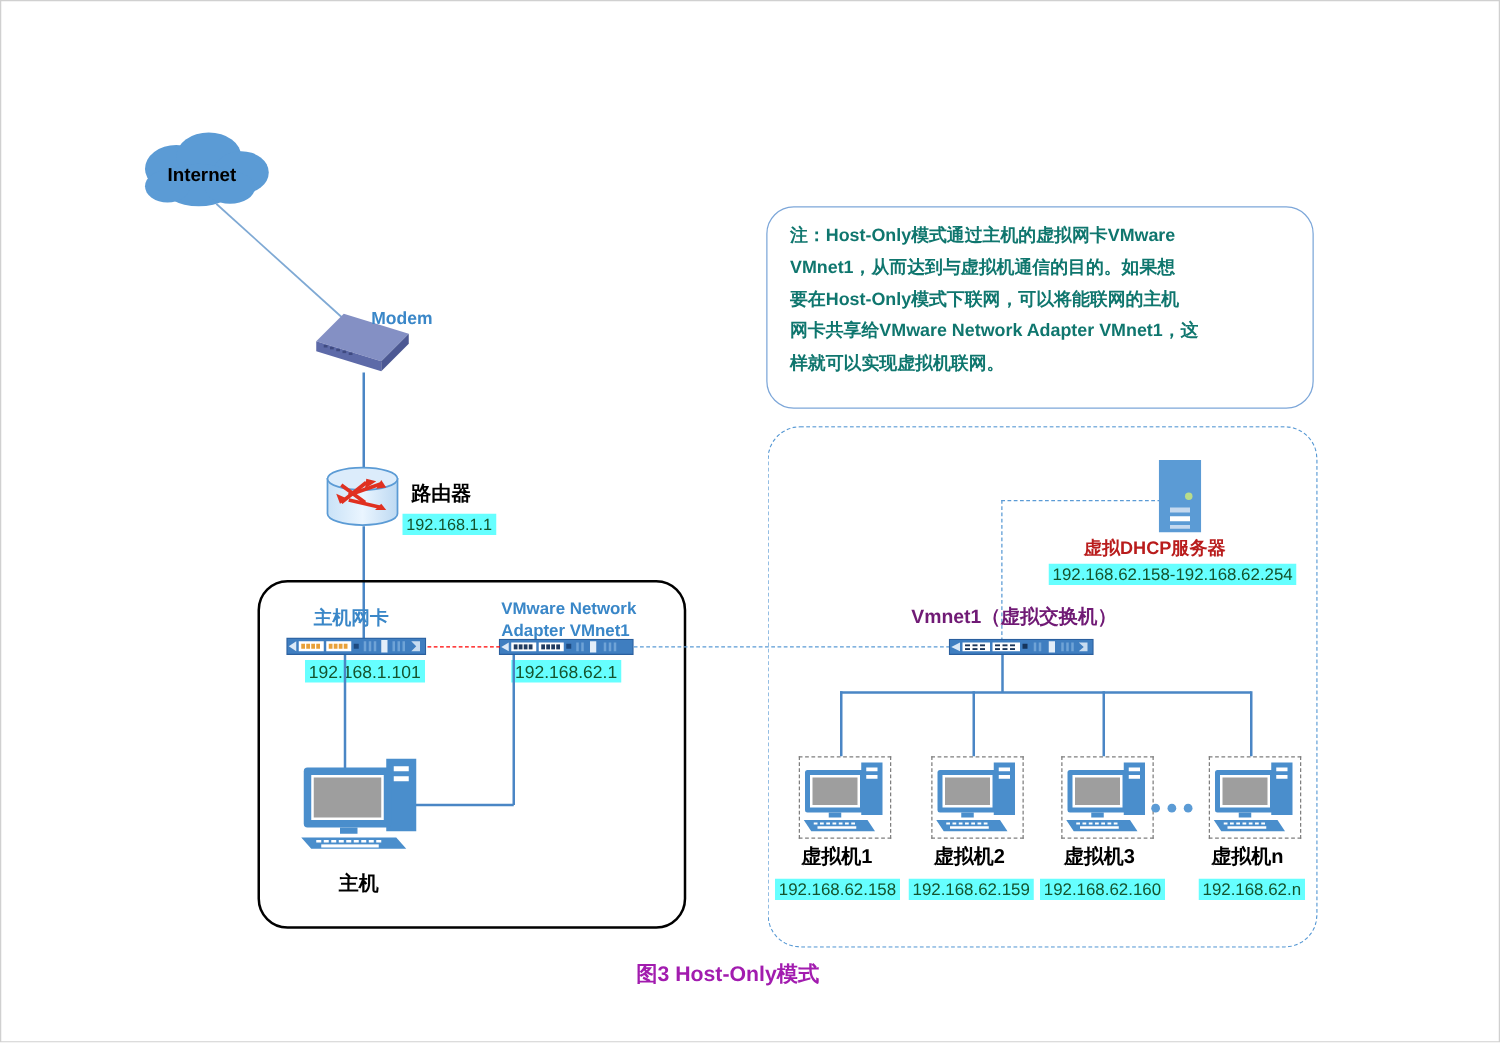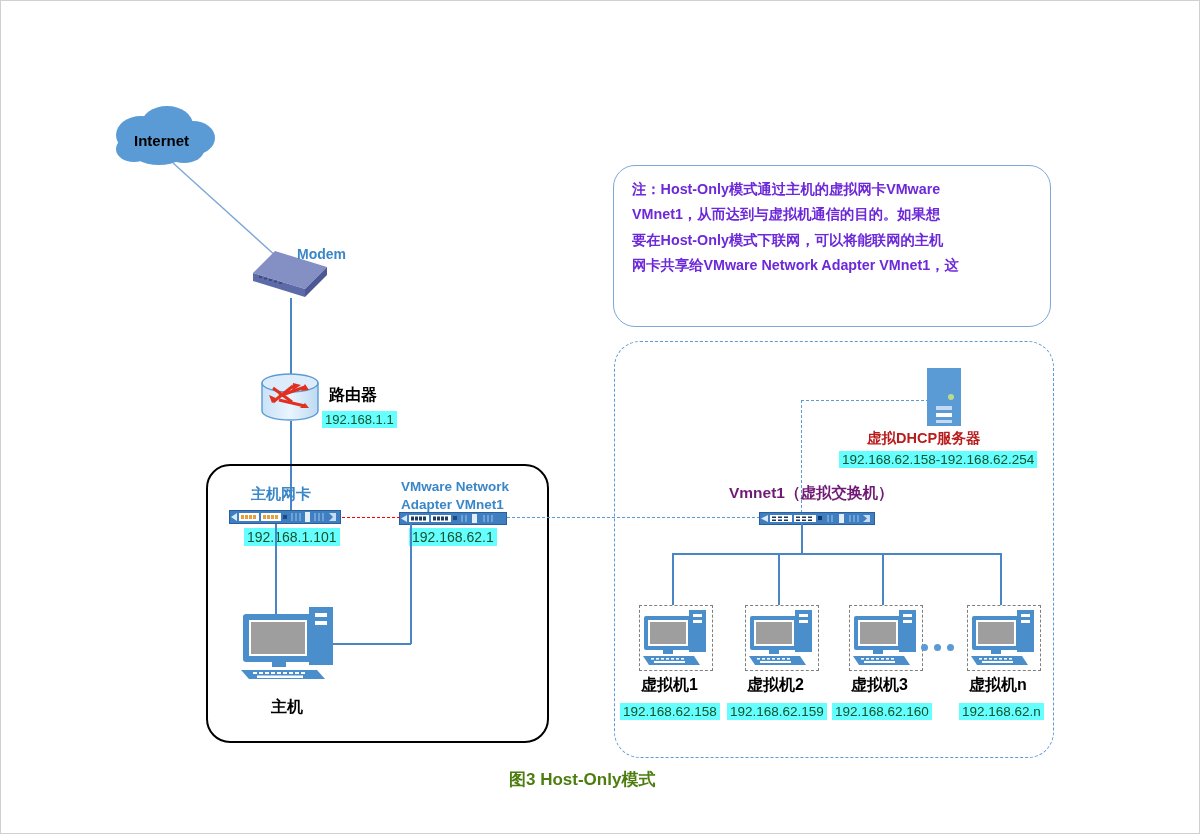--- a/index.html
+++ b/index.html
@@ -9,37 +9,37 @@
   .abs{position:absolute;}
   .lbl{position:absolute;white-space:nowrap;font-weight:bold;}
   .lbl-blue{color:#3a87c8;}
   .lbl-black{color:#000000;}
   .ip{position:absolute;white-space:nowrap;background:#66FFFF;color:#14532d;
       font-size:13px;padding:1px 3px;font-weight:normal;}
   
   .cloud{position:absolute;}
   
   .note{position:absolute;border:1.5px solid #7da7d9;border-radius:22px;
-        background:#ffffff;color:#6d28d9;font-size:14.3px;line-height:25.4px;
+        background:#ffffff;color:#0f766e;font-size:14.3px;line-height:25.4px;
         font-weight:bold;padding:11px 16px 10px 18px;box-sizing:border-box;}
   
   .hostbox{position:absolute;border:2px solid #000;border-radius:24px;background:transparent;}
   
   .vmnetbox{position:absolute;border:1.6px dashed #5b9bd5;border-radius:26px;background:transparent;}
   .dashbox{position:absolute;border:1.5px dashed #7f7f7f;background:transparent;}
   
   .ln{position:absolute;background:#4a86c5;}
   .lnh{height:1.6px;}
   .lnv{width:1.6px;}
   .reddash{position:absolute;height:0;border-top:1.8px dashed #ff0000;}
   .bluedash{position:absolute;height:0;border-top:1.8px dashed #5b9bd5;}
   .bluedashv{position:absolute;width:0;border-left:1.8px dashed #5b9bd5;}
   
   .pcwrap{position:absolute;}
-  .title{position:absolute;color:#4d7c0f;font-weight:bold;font-size:17px;white-space:nowrap;}
+  .title{position:absolute;color:#a21caf;font-weight:bold;font-size:17px;white-space:nowrap;}
   .dots span{display:inline-block;width:7px;height:7px;border-radius:50%;
              background:#5b9bd5;margin-right:6px;}
 </style>
 </head>
 <body>
 
 <div id="page">
 
   <div class="cloud" style="left:108px;top:104px;width:110px;height:68px;">
     <svg width="110" height="68" viewBox="0 0 110 68">
@@ -107,20 +107,21 @@
   <div class="lbl lbl-black" style="left:328px;top:384px;font-size:16px;">路由器</div>
   <div class="ip" style="left:321px;top:410px;">192.168.1.1</div>
 
   <div class="ln lnv" style="left:289px;top:420px;height:95px;"></div>
 
   <div class="note" style="left:612px;top:164px;width:438px;height:162px;">
     <div>注：Host-Only模式通过主机的虚拟网卡VMware</div>
     <div>VMnet1，从而达到与虚拟机通信的目的。如果想</div>
     <div>要在Host-Only模式下联网，可以将能联网的主机</div>
     <div>网卡共享给VMware Network Adapter VMnet1，这</div>
+    <div>样就可以实现虚拟机联网。</div>
   </div>
 
   <div class="hostbox" style="left:205px;top:463px;width:339px;height:275px;"></div>
 
   <div class="lbl lbl-blue" style="left:250px;top:484px;font-size:15px;">主机网卡</div>
   <div class="abs" style="left:228px;top:509px;width:112px;height:14px;">
     <svg width="112" height="14" viewBox="0 0 112 14">
       <rect x="0" y="0" width="112" height="14" fill="#2a5f9e"></rect>
       <rect x="1" y="1" width="110" height="12" fill="#3f7ec0"></rect>
       <polygon points="2,7 8,3 8,11" fill="#dbe9f7"></polygon>

